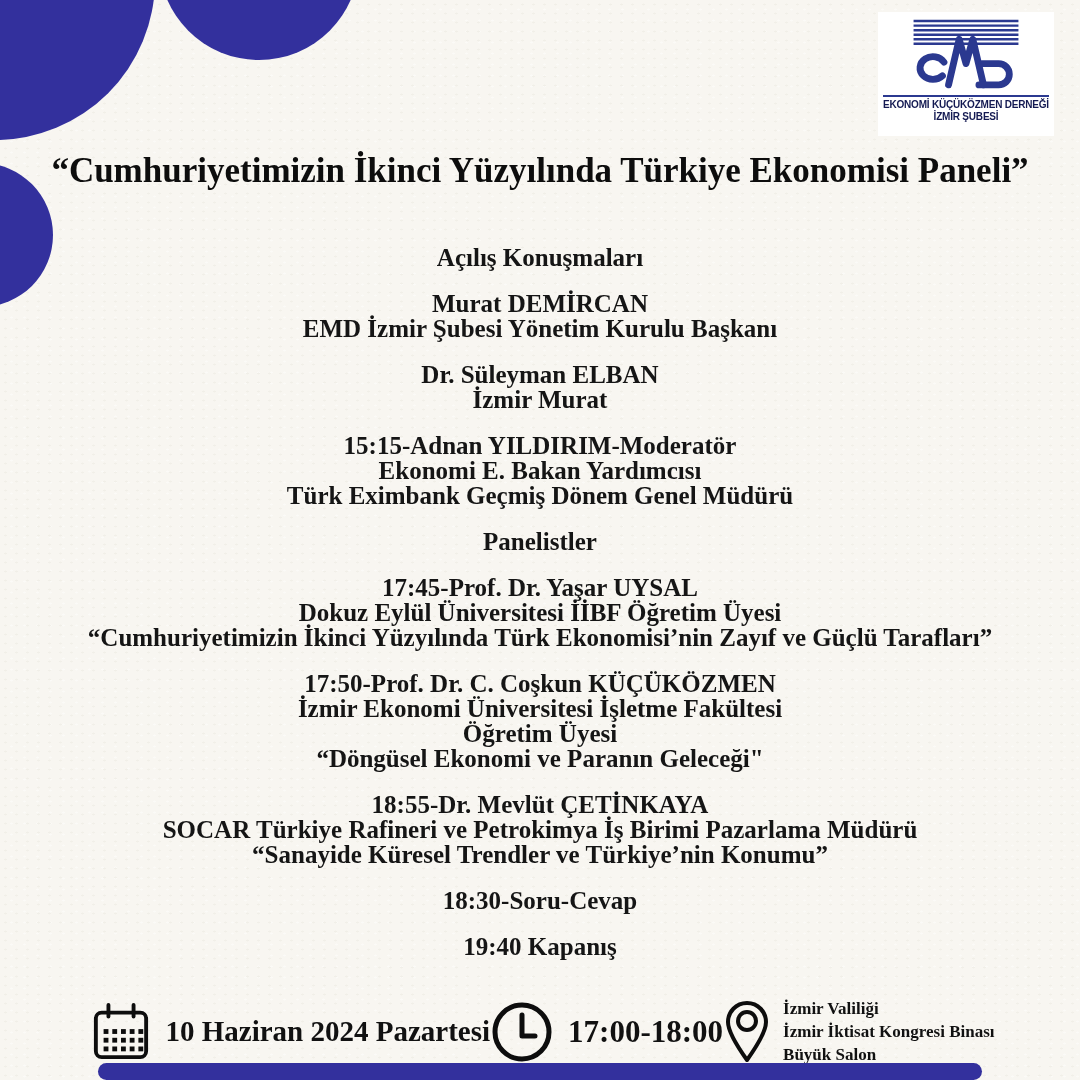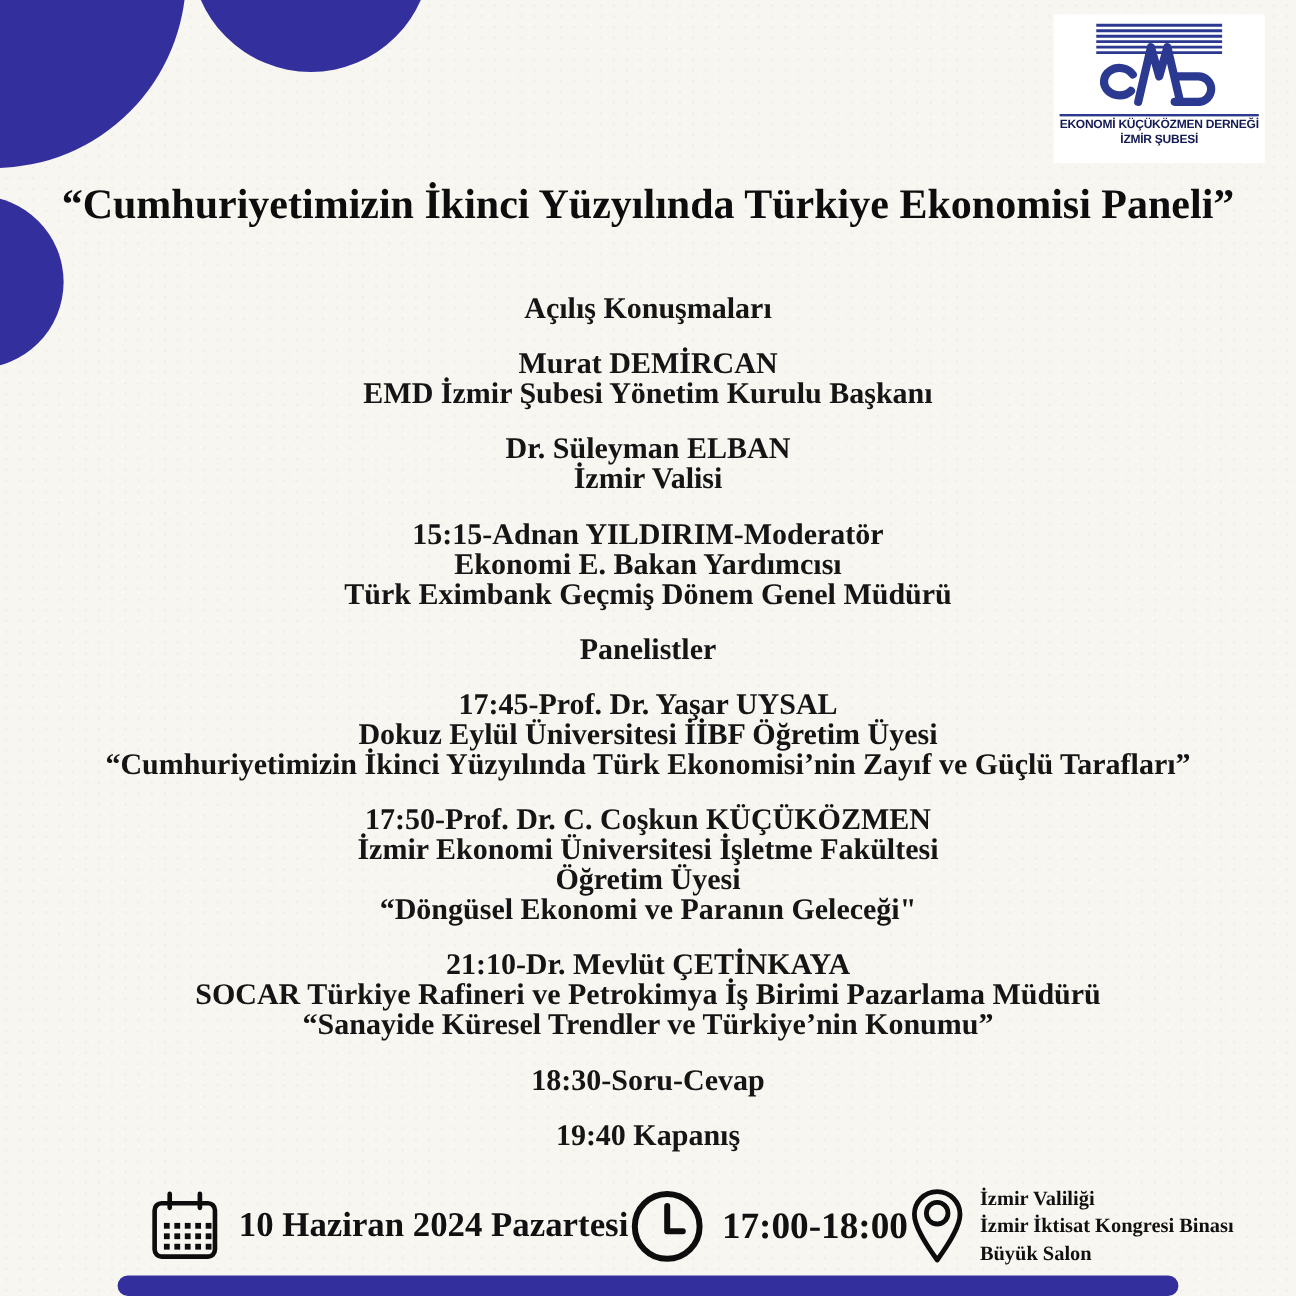--- a/index.html
+++ b/index.html
@@ -49,22 +49,22 @@
   .program {
     position: absolute; top: 245px; left: 0; right: 0;
     text-align: center;
   }
   .program-section {
     font-weight: bold; font-size: 25px; line-height: 25px;
     white-space: pre-line; margin-bottom: 21px; color: #151515;
   }
 
   .footer {
-    position: absolute; left: 0; right: 0; bottom: 24px;
-    display: flex; align-items: center; justify-content: flex-end;
+    position: absolute; left: 0; right: 0; bottom: 14px;
+    display: flex; align-items: center; justify-content: center;
     padding: 0 52px 0 58px;
   }
   .footer-group { display: flex; align-items: center; }
   .date-text { font-weight: bold; font-size: 29px; margin-left: 16px; white-space: nowrap; }
   .time-text { font-weight: bold; font-size: 31px; margin-left: 14px; white-space: nowrap; }
   .venue-text {
     font-weight: bold; font-size: 17px; line-height: 23px;
     margin-left: 12px; white-space: pre-line; text-align: left; font-family: Liberation Serif, serif;
   }
   .icon { flex: 0 0 auto; }
@@ -107,38 +107,38 @@
 Türkiye Ekonomisi Paneli”</div>
 
   <div class="program">
 
       <div class="program-section">Açılış Konuşmaları</div>
 
       <div class="program-section">Murat DEMİRCAN
 EMD İzmir Şubesi Yönetim Kurulu Başkanı</div>
 
       <div class="program-section">Dr. Süleyman ELBAN
-İzmir Valisi</div>
+İzmir Murat</div>
 
       <div class="program-section">15:15-Adnan YILDIRIM-Moderatör
 Ekonomi E. Bakan Yardımcısı
 Türk Eximbank Geçmiş Dönem Genel Müdürü</div>
 
       <div class="program-section">Panelistler</div>
 
       <div class="program-section">17:45-Prof. Dr. Yaşar UYSAL
 Dokuz Eylül Üniversitesi İİBF Öğretim Üyesi
 “Cumhuriyetimizin İkinci Yüzyılında Türk Ekonomisi’nin Zayıf ve Güçlü Tarafları”</div>
 
       <div class="program-section">17:50-Prof. Dr. C. Coşkun KÜÇÜKÖZMEN
 İzmir Ekonomi Üniversitesi İşletme Fakültesi
 Öğretim Üyesi
 “Döngüsel Ekonomi ve Paranın Geleceği"</div>
 
-      <div class="program-section">21:10-Dr. Mevlüt ÇETİNKAYA
+      <div class="program-section">18:55-Dr. Mevlüt ÇETİNKAYA
 SOCAR Türkiye Rafineri ve Petrokimya İş Birimi Pazarlama Müdürü
 “Sanayide Küresel Trendler ve Türkiye’nin Konumu”</div>
 
       <div class="program-section">18:30-Soru-Cevap</div>
 
       <div class="program-section">19:40 Kapanış</div>
     </div>
 
   <div class="footer">
 

